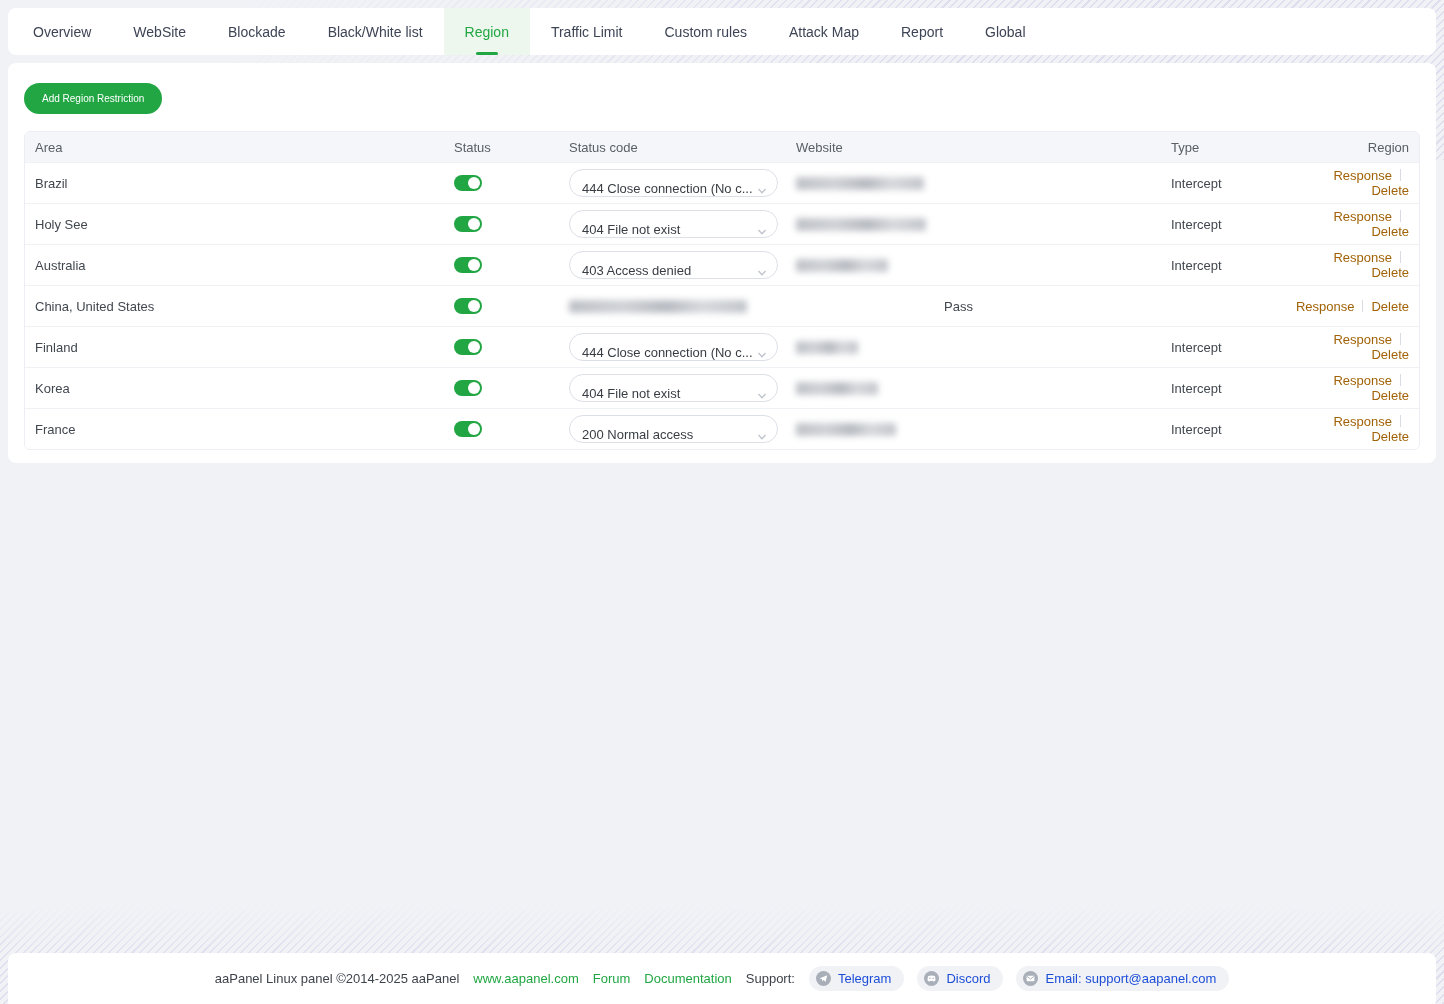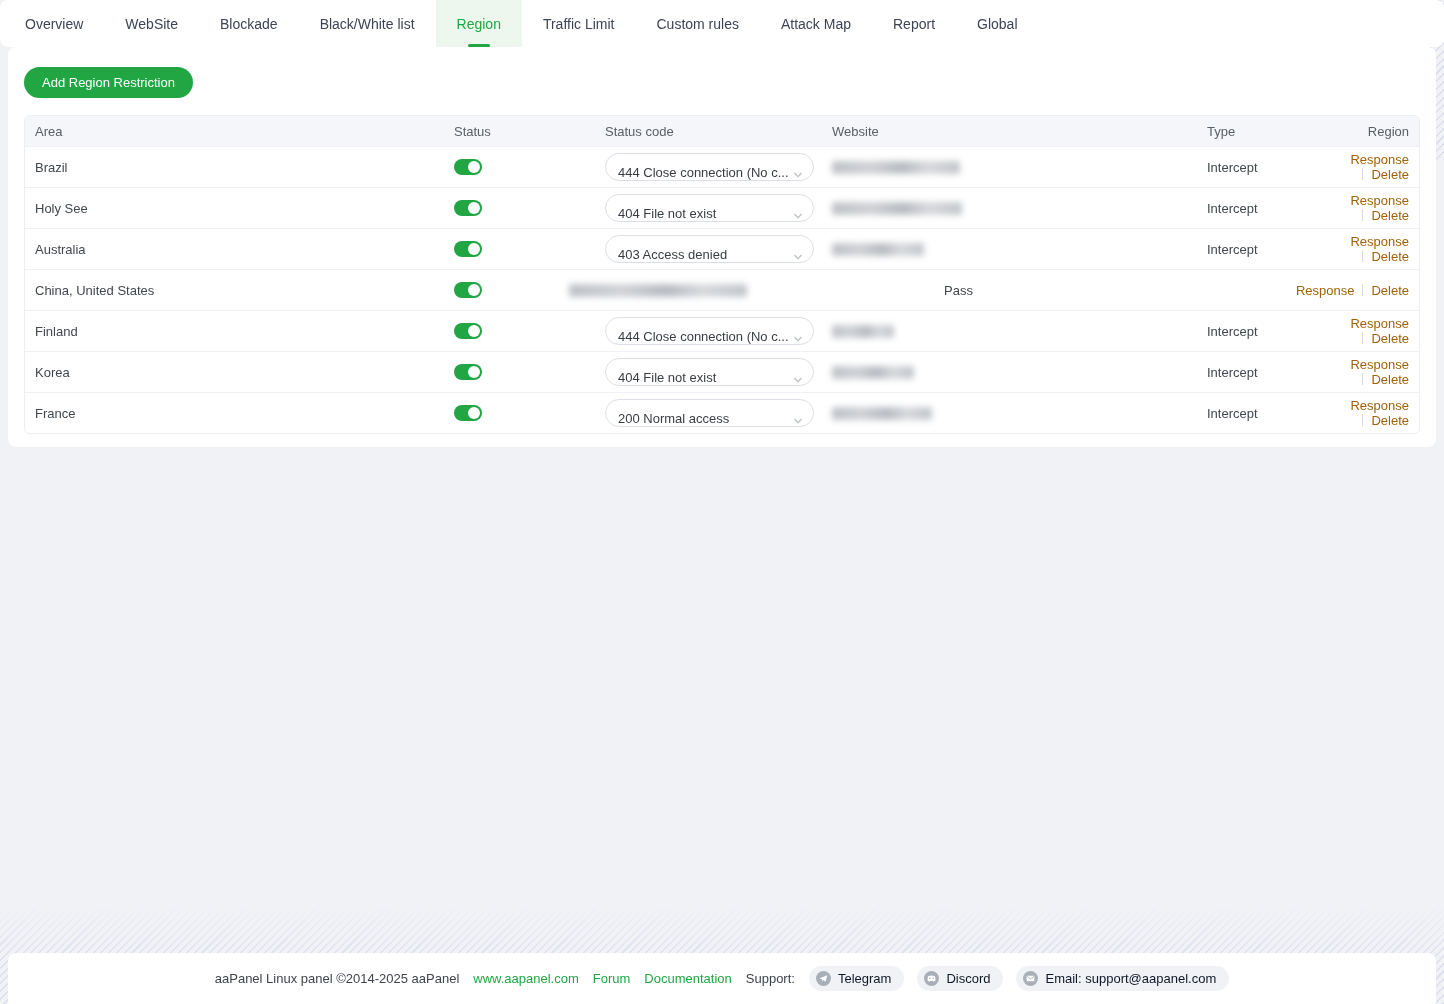--- a/index.html
+++ b/index.html
@@ -21,45 +21,45 @@
   .stripes-top { top:0; height:160px;
     -webkit-mask-image:linear-gradient(to left, #000 35%, transparent 85%);
     mask-image:linear-gradient(to left, #000 35%, transparent 85%); }
   .stripes-bottom { top:905px; height:99px;
     -webkit-mask-image:linear-gradient(to bottom, transparent, #000 55%);
     mask-image:linear-gradient(to bottom, transparent, #000 55%); }
 
   .card { background:#fff; border-radius:8px; position:relative; z-index:1; }
 
   
-  .tabbar { margin:0; height:47px; display:flex; align-items:stretch; padding-left:4px; overflow:hidden; }
+  .tabbar { margin:8px; height:47px; display:flex; align-items:stretch; padding-left:4px; overflow:hidden; }
   .tab {
     display:flex; align-items:center; padding:0 21px;
     font-size:14px; color:#3d4455; cursor:pointer; position:relative; white-space:nowrap;
   }
   .tab.active { color:#21a643; background:#edf7ee; }
   .tab.active::after {
     content:""; position:absolute; left:50%; transform:translateX(-50%);
     bottom:0; width:22px; height:3px; background:#21a643; border-radius:2px;
   }
 
   
   .main { margin:0 8px; padding:20px 16px 16px 16px; height:400px; }
   .btn-add {
     display:inline-block; background:#21a643; color:#fff; border:none;
-    font-size:13px; font-family:inherit; padding:8px 18px; border-radius:16px;
+    font-size:10px; font-family:inherit; padding:8px 18px; border-radius:16px;
     cursor:pointer; line-height:15px;
   }
 
   .table { margin-top:17px; border:1px solid #eceef3; border-radius:6px; overflow:hidden; font-size:13px; }
   .trow { display:flex; align-items:center; height:41px; border-top:1px solid #eff1f5; background:#fff; }
   .thead { height:30px; background:#f5f6f9; color:#596066; border-top:none; }
   .col-area    { width:429px; padding-left:10px; }
   .col-status  { width:115px; }
-  .col-code    { width:227px;margin-left:36px; }
+  .col-code    { width:227px; }
   .col-site    { width:375px; }
   .col-type    { width:134px; }
   .col-operate { flex:1; text-align:right; padding-right:10px; }
 
   
   .switch {
     width:28px; height:16px; border-radius:8px; background:#21a643;
     position:relative; cursor:pointer; display:inline-block; vertical-align:middle;
   }
   .switch .knob {
@@ -89,21 +89,21 @@
   
   .footer {
     position:absolute; left:8px; right:8px; top:953px; height:56px;
     display:flex; align-items:center; justify-content:center; gap:14px;
     font-size:13px; color:#3e444c; padding-bottom:5px;
   }
   .footer a { text-decoration:none; }
   .f-link { color:#21a643; cursor:pointer; }
   .badge {
     display:inline-flex; align-items:flex-end; gap:7px; background:#f1f2f5;
-    border-radius:14px; padding:5px 13px 5px 7px; cursor:pointer; color:#0f172a;
+    border-radius:14px; padding:5px 13px 5px 7px; cursor:pointer; color:#1d4ed8;
   }
   .badge + .badge { margin-left:0; }
   .badge-group { display:flex; gap:13px; }
   .badge-icon { width:15px; height:15px; display:inline-block; }
   .badge-icon svg { display:block; }
 </style>
 </head>
 <body>
 
 <div class="stripes stripes-top"></div>

